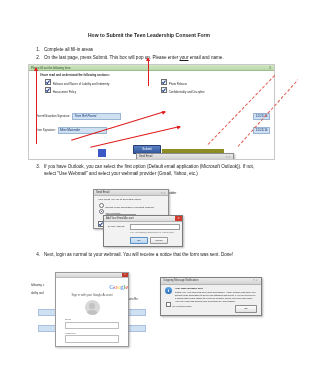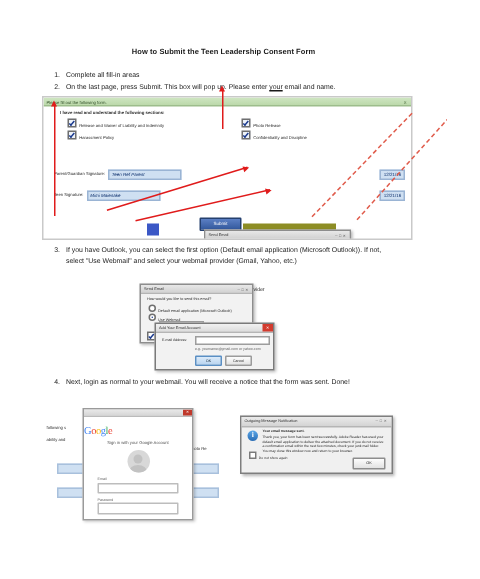--- a/index.html
+++ b/index.html
@@ -361,21 +361,21 @@
     position: relative;
   }
   #gshot .tbar .x {
     position: absolute; right: 0; top: 0;
     width: 6px; height: 4px;
     background: #c0392b;
     color: #fff; font-size: 2.4px;
     text-align: center; line-height: 4px;
   }
   .glogo {
-    text-align: left;
+    text-align: right;
     margin-top: 5px;
     font-size: 7px;
     letter-spacing: -0.3px;
     font-family: "Liberation Serif", serif;
   }
   .glogo span:nth-child(1){color:#4285F4;}
   .glogo span:nth-child(2){color:#EA4335;}
   .glogo span:nth-child(3){color:#FBBC05;}
   .glogo span:nth-child(4){color:#4285F4;}
   .glogo span:nth-child(5){color:#34A853;}

